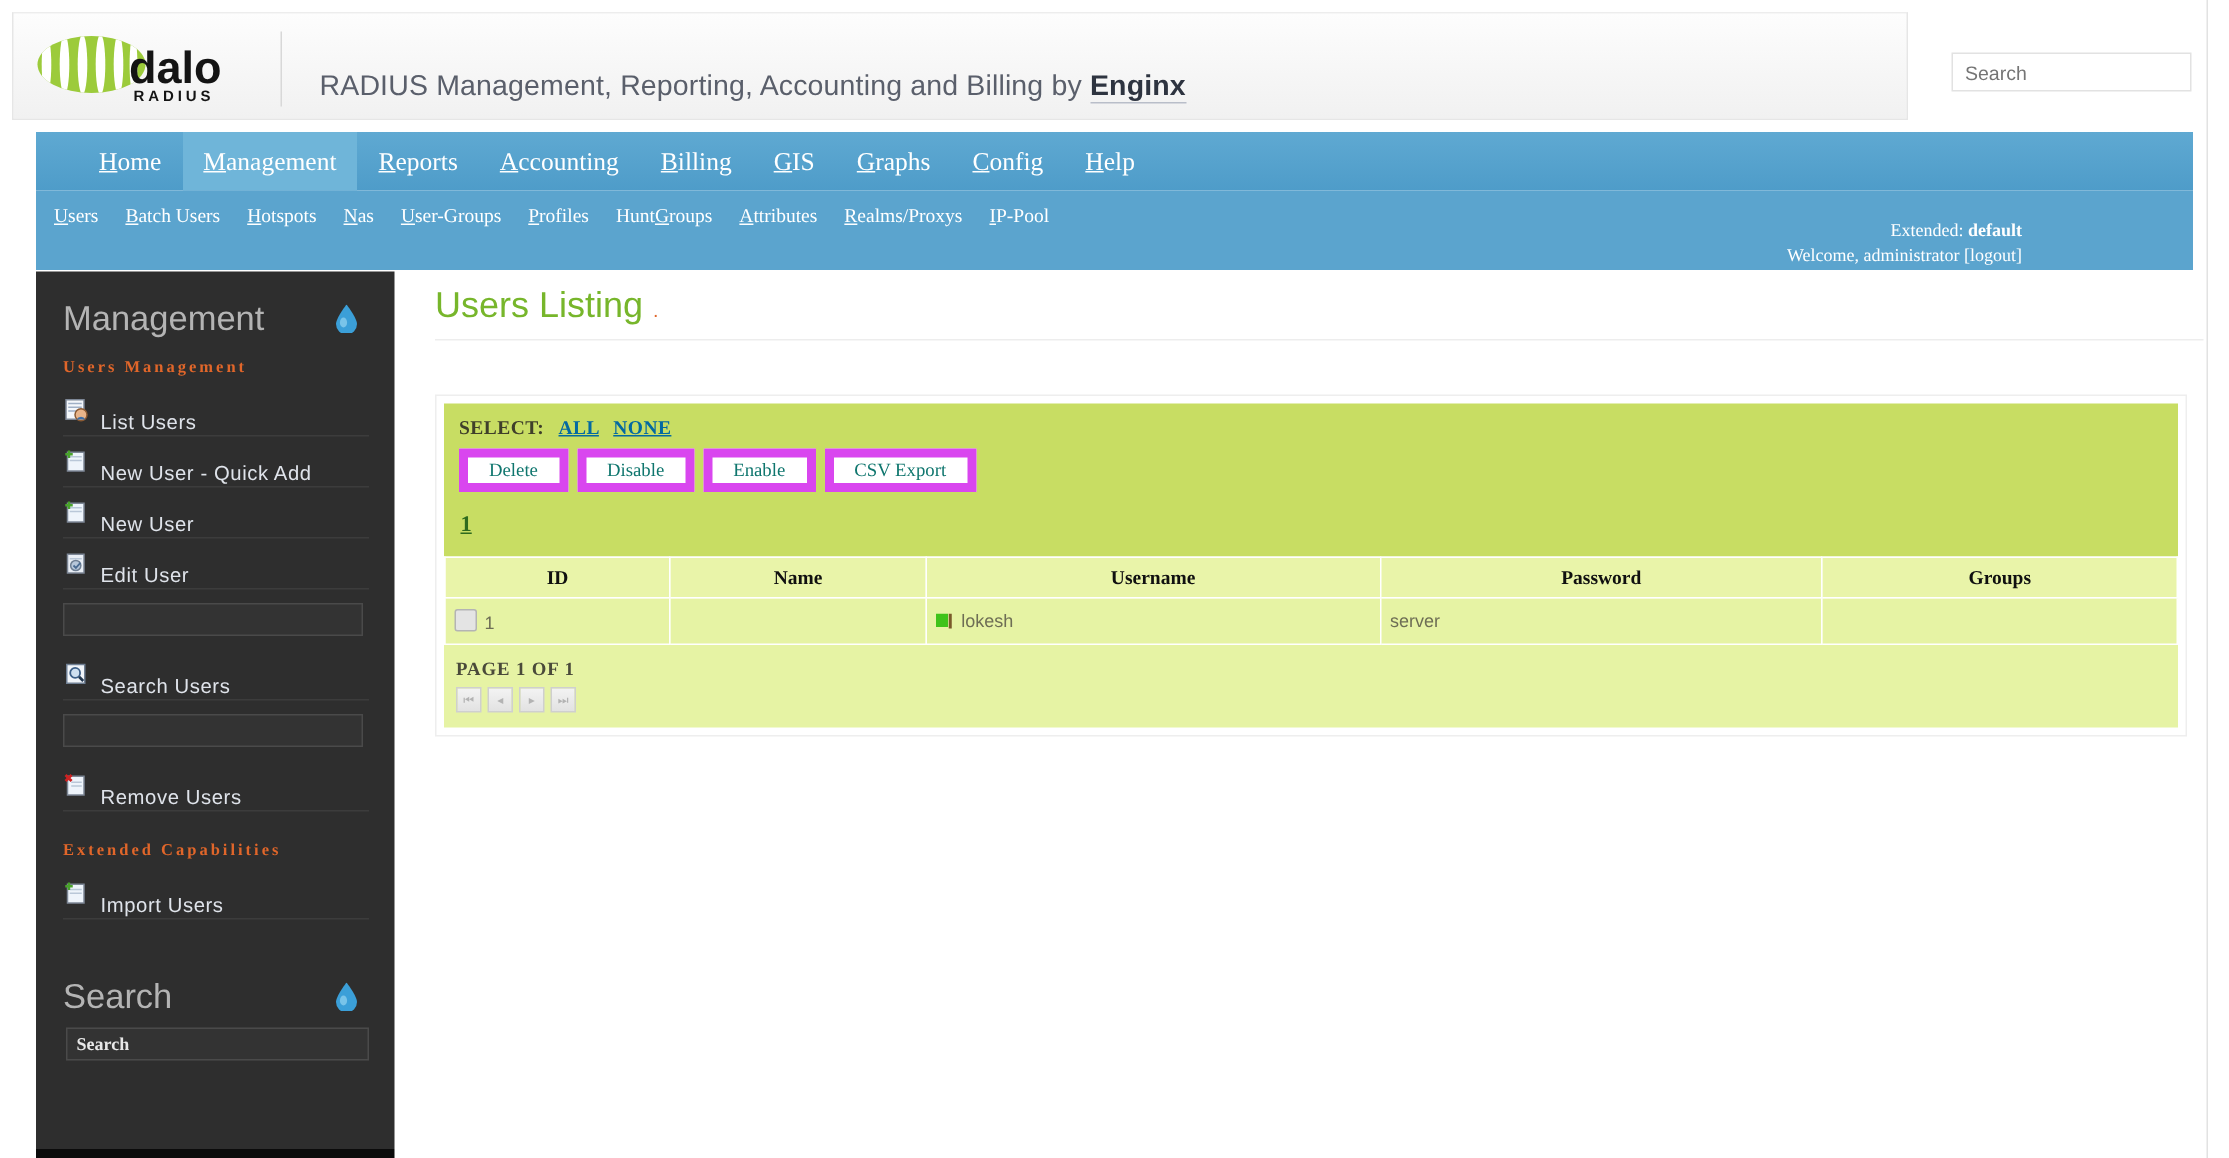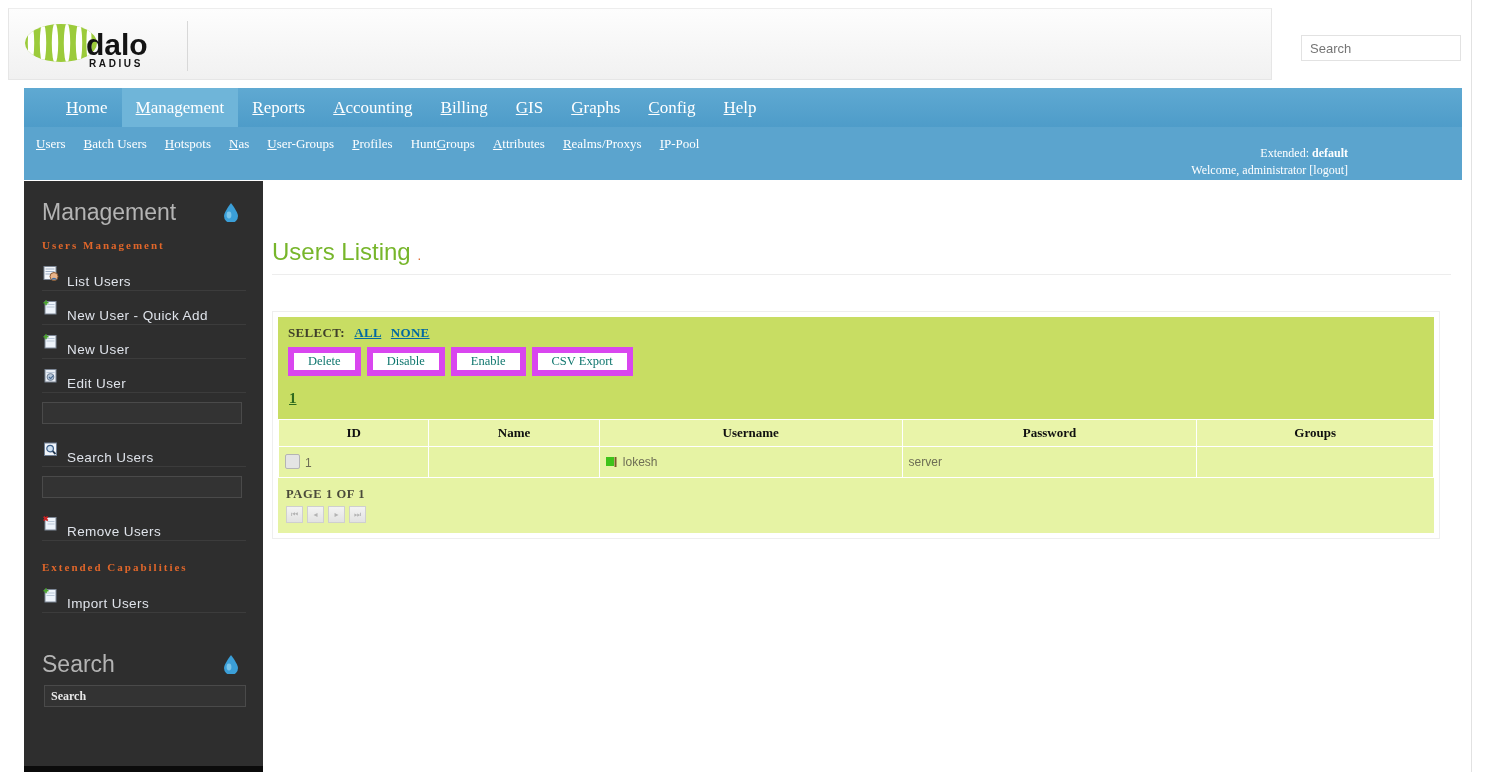--- a/index.html
+++ b/index.html
@@ -114,21 +114,21 @@
     background:#333333;border:1px solid #4a4a4a;box-sizing:border-box;
     outline:none;color:#e8e8e8;padding:0 6px;
     font-family:"Liberation Serif", serif;font-size:12px;font-weight:bold;
   }
 
   
   .icoimg{width:17px;height:17px;display:block;}
 
   
   .content{
-    position:absolute;left:272px;top:190px;width:1179px;margin-top:48px;
+    position:absolute;left:290px;top:190px;width:1179px;
   }
   .page-head{
     font-size:24px;color:#77b62b;padding-bottom:8px;border-bottom:1px solid #ededed;
     width:1179px;
   }
   .page-head .dot{color:#e0662a;font-size:13px;}
   .panel{
     margin-top:36px;width:1168px;border:1px solid #eeeeee;background:#fff;
     box-sizing:border-box;padding:5px;
   }
@@ -199,20 +199,23 @@
           <ellipse cx="32" cy="22" rx="3.2" ry="20"></ellipse>
           <ellipse cx="44" cy="22" rx="3.2" ry="20"></ellipse>
           <ellipse cx="56" cy="22" rx="3.2" ry="20"></ellipse>
           <ellipse cx="66" cy="22" rx="2.6" ry="20"></ellipse>
         </g>
         <text x="63" y="34" font-family="Liberation Sans, sans-serif" font-size="30" font-weight="bold" fill="#141414">dalo</text>
         <text x="66" y="46" font-family="Liberation Sans, sans-serif" font-size="10" font-weight="bold" letter-spacing="2.6" fill="#141414">RADIUS</text>
       </svg>
     </div>
     <div class="logo-sep"></div>
+    <div class="header-title">
+      <span>RADIUS Management, Reporting, Accounting and Billing by </span><span class="brand">Enginx</span>
+    </div>
   </div>
   <input class="top-search" type="text" value="" placeholder="Search" style="">
 
   <div class="mainnav">
     <ul id="mainnav-list">
         <li class=" first">
           <a href="#"><u>H</u>ome</a>
         </li>
         <li class="active">
           <a href="#"><u>M</u>anagement</a>

